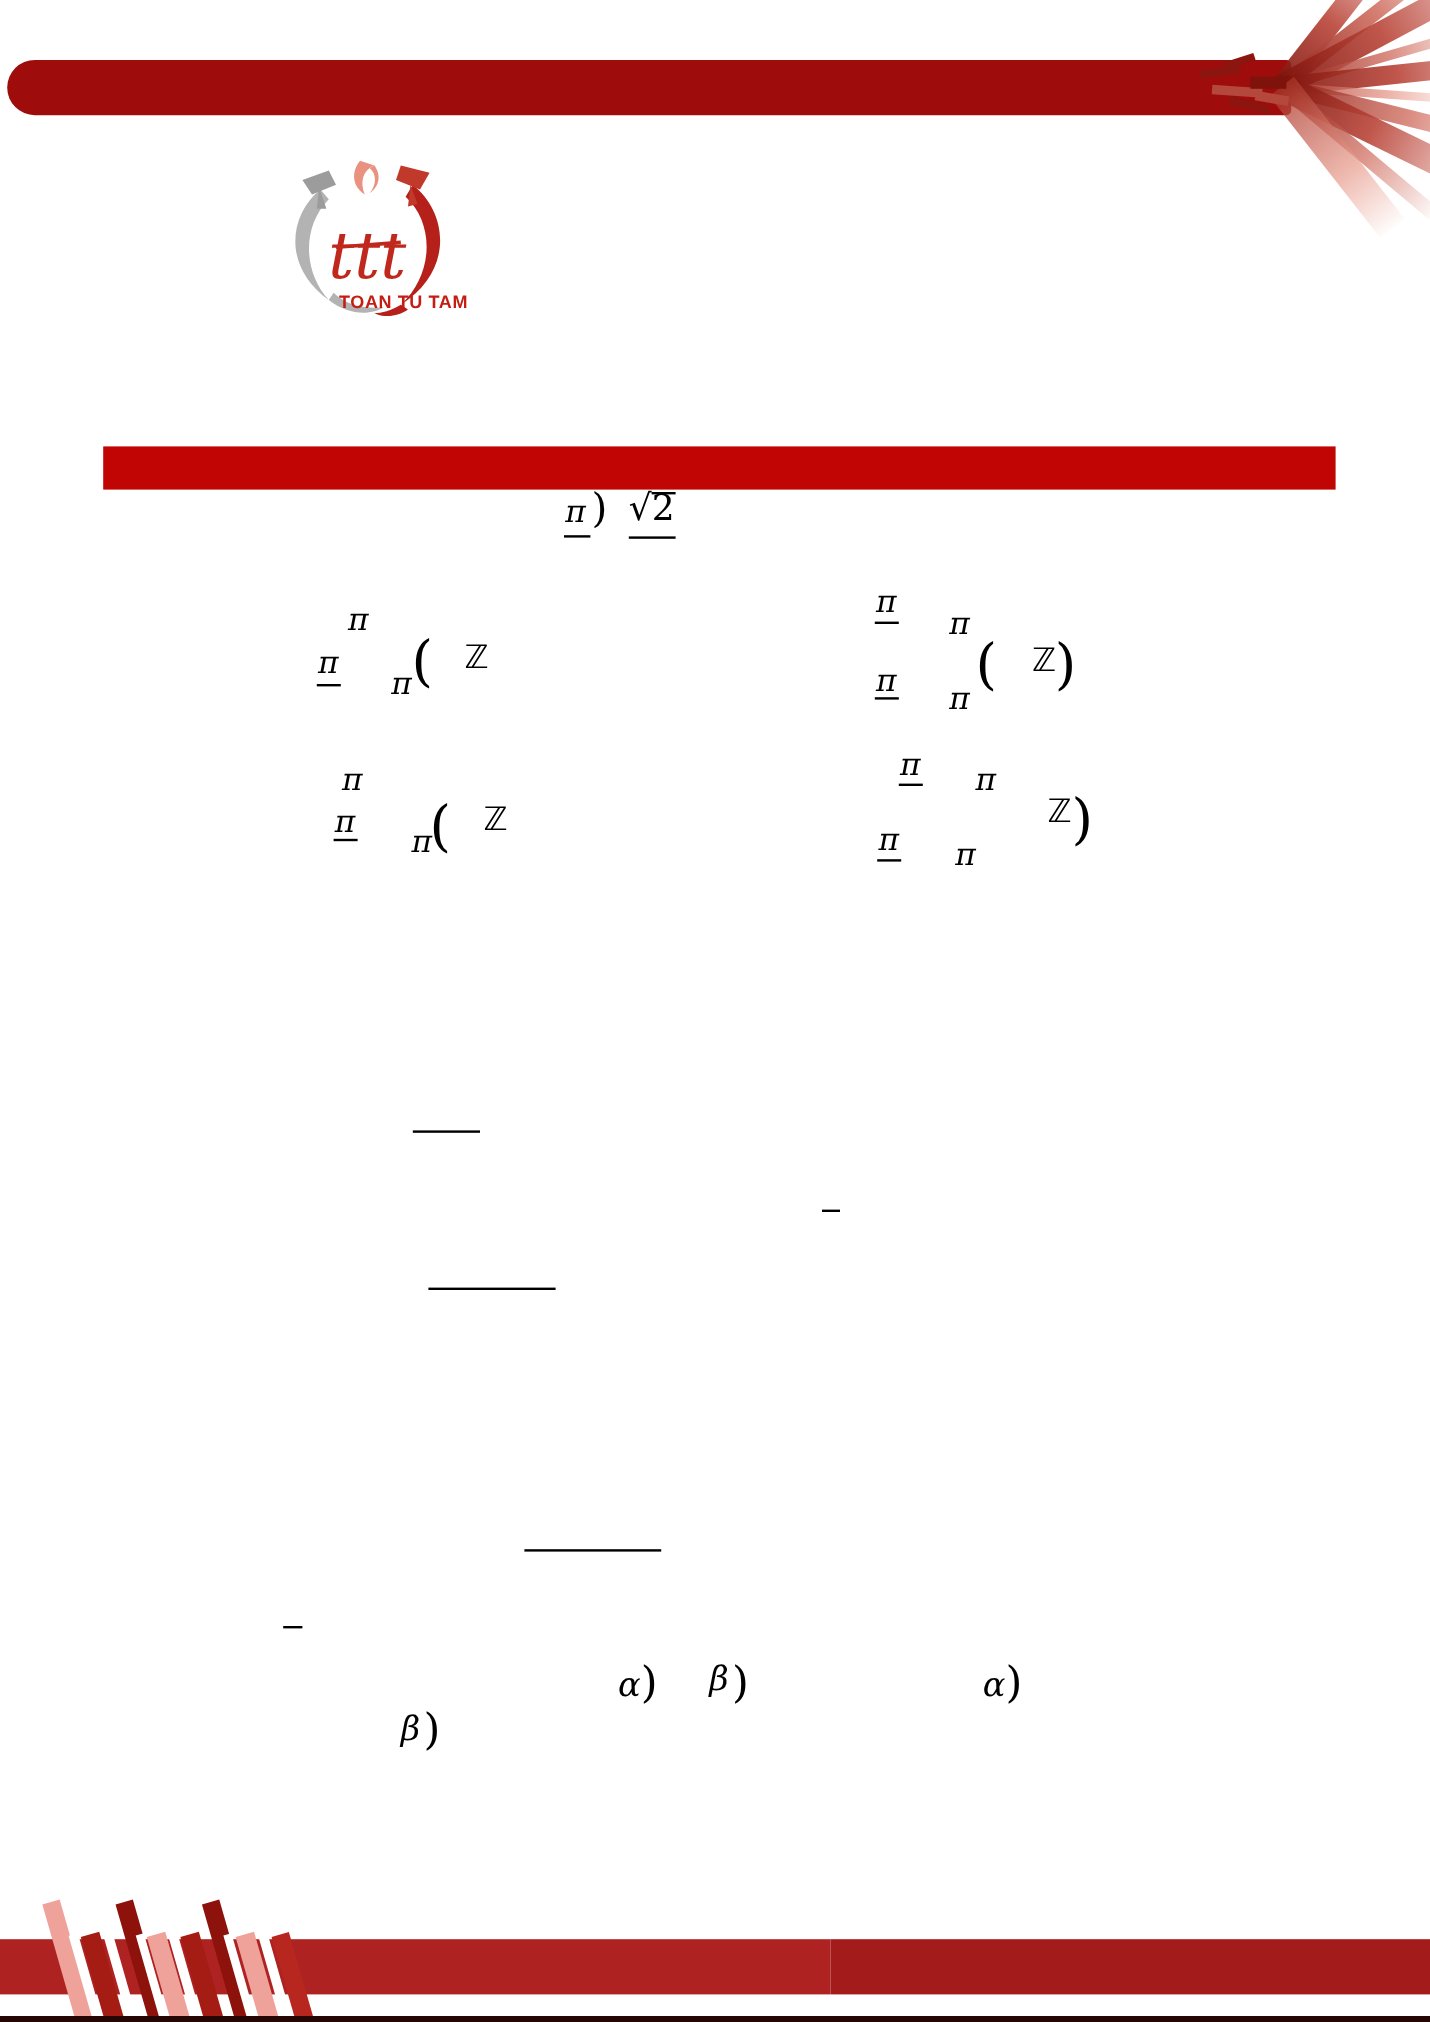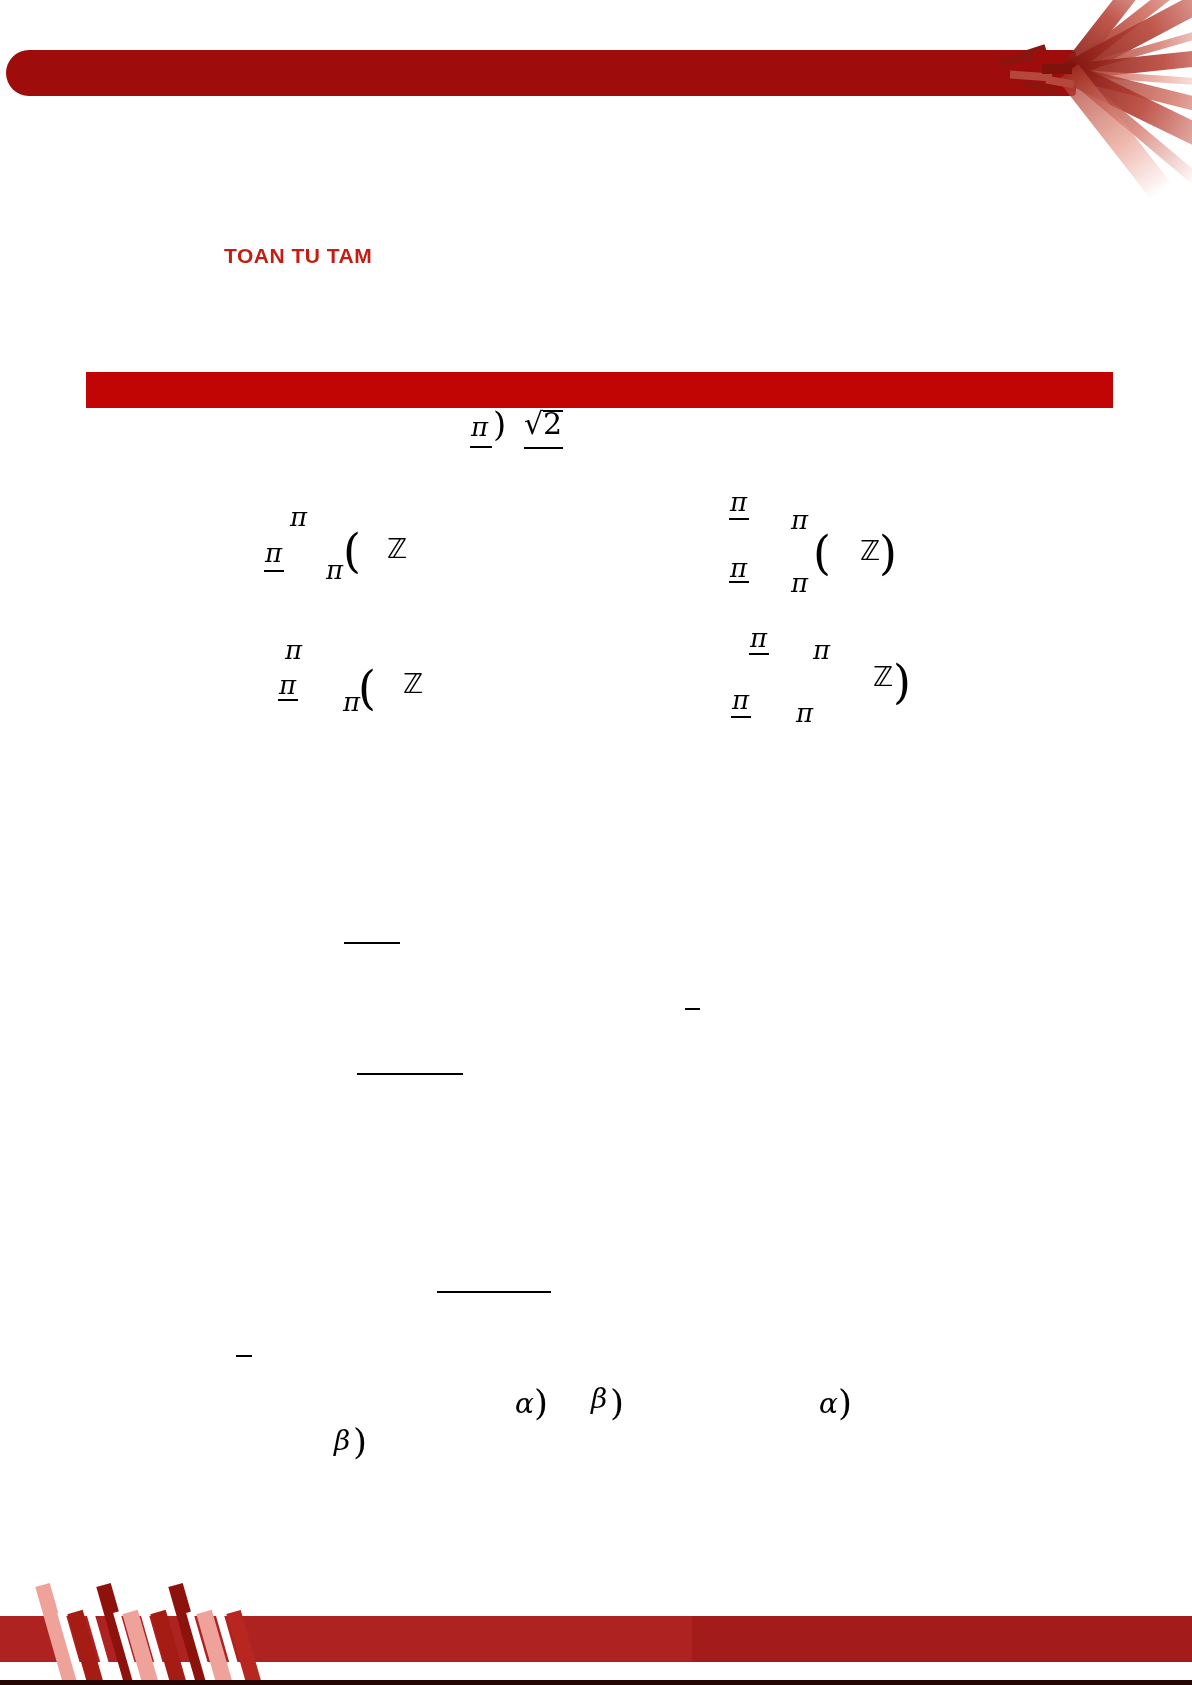--- a/index.html
+++ b/index.html
@@ -16,22 +16,22 @@
            background:var(--hdr);border-radius:23px 4px 4px 23px;}
   .rays{position:absolute;left:1060px;top:48px;width:0;height:0;}
   .ray{position:absolute;left:8px;top:24px;transform-origin:0 50%;}
   .g1{background:linear-gradient(90deg,#7e130c,#b94438 45%,rgba(238,198,191,.55));}
   .g2{background:linear-gradient(90deg,#8e1a10,#d4796c 55%,rgba(244,214,208,.2));}
   .g3{background:linear-gradient(90deg,#a83226,#e9a193 60%,rgba(248,226,220,.15));}
   .hubbit{position:absolute;background:#8c150f;}
 
   
   .logo-wrap{position:absolute;left:222px;top:128px;width:170px;height:142px;}
-  .logo-name{position:absolute;left:224px;top:244px;width:166px;text-align:left;
-             color:var(--logo-red);font-weight:bold;font-size:21px;letter-spacing:.5px;
+  .logo-name{position:absolute;left:224px;top:244px;width:166px;text-align:right;
+             color:var(--logo-red);font-weight:bold;font-size:15px;letter-spacing:.5px;
              font-family:"Liberation Sans",sans-serif;}
 
   
   .banner{position:absolute;left:86px;top:372px;width:1027px;height:36px;background:var(--banner);}
 
   
   .mf{position:absolute;color:var(--ink);}
   .mf-text{line-height:1;white-space:pre;}
   .mf-line{background:var(--ink);}
   .f-si{font-family:"DejaVu Serif","Liberation Serif",serif;font-style:italic;}
@@ -63,20 +63,40 @@
     <div class="ray g2" style="width:165px;height:12px;margin-top:-6px;transform:rotate(40deg);opacity:.8"></div>
     <div class="ray g3" style="width:150px;height:26px;margin-top:-13px;transform:rotate(52deg);opacity:.75"></div>
     <div class="hubbit" style="left:-60px;top:8px;width:34px;height:7px;transform:rotate(-8deg)"></div>
     <div class="hubbit" style="left:-50px;top:24px;width:42px;height:8px;transform:rotate(4deg);background:#b4483c"></div>
     <div class="hubbit" style="left:-40px;top:0px;width:26px;height:6px;transform:rotate(-18deg)"></div>
     <div class="hubbit" style="left:-36px;top:36px;width:34px;height:7px;transform:rotate(14deg)"></div>
     <div class="hubbit" style="left:-18px;top:16px;width:30px;height:10px;background:#7e130c"></div>
     <div class="hubbit" style="left:-14px;top:30px;width:28px;height:8px;transform:rotate(10deg);background:#b4483c"></div>
   </div>
 
+  <div class="logo-wrap">
+    <svg width="170" height="142" viewBox="0 0 170 142">
+
+      <path d="M45,30 C18,52 14,95 52,122 C30,98 30,60 52,38 Z" fill="#b3b3b3"></path>
+      <path d="M52,122 C70,136 88,134 98,128 C82,130 66,126 56,116 Z" fill="#b3b3b3"></path>
+
+      <path d="M122,26 C152,50 156,98 112,126 C140,100 140,58 116,36 Z" fill="#b5201a"></path>
+      <path d="M112,126 C104,131 96,133 90,133 C98,137 110,136 118,130 Z" fill="#b5201a"></path>
+
+      <path d="M30,22 L52,14 L58,26 L38,34 Z" fill="#9c9c9c"></path>
+      <path d="M44,28 L50,46 L42,46 Z" fill="#9c9c9c"></path>
+      <path d="M112,10 L136,16 L128,30 L108,22 Z" fill="#c0392b"></path>
+      <path d="M120,26 L118,44 L126,42 Z" fill="#c0392b"></path>
+      <path d="M78,6 C70,16 72,28 82,34 C78,24 80,14 90,10 Z" fill="#e8927f"></path>
+      <path d="M90,10 C96,18 94,28 86,33 C92,26 92,17 86,12 Z" fill="#e8927f"></path>
+
+      <text x="84" y="104" text-anchor="middle" font-family="DejaVu Serif, serif" font-style="italic" font-size="54" fill="#c0281e">ttt</text>
+      <line x1="58" y1="78" x2="112" y2="74" stroke="#c0281e" stroke-width="3"></line>
+    </svg>
+  </div>
   <div class="logo-name">TOAN TU TAM</div>
 
   <div class="banner"></div>
 
   <div>
       <span class="mf mf-text f-si" style="left: 471px; top: 414px; font-size: 26px;">π</span>
       <div class="mf mf-line" style="left: 470px; top: 446px; width: 22px; height: 2px;"></div>
       <span class="mf mf-text f-sr" style="left: 493px; top: 407px; font-size: 34px;">)</span>
       <span class="mf mf-text f-sr" style="left: 524px; top: 409px; font-size: 30px;">√2</span>
       <div class="mf mf-line" style="left: 543px; top: 410px; width: 20px; height: 2px;"></div>

